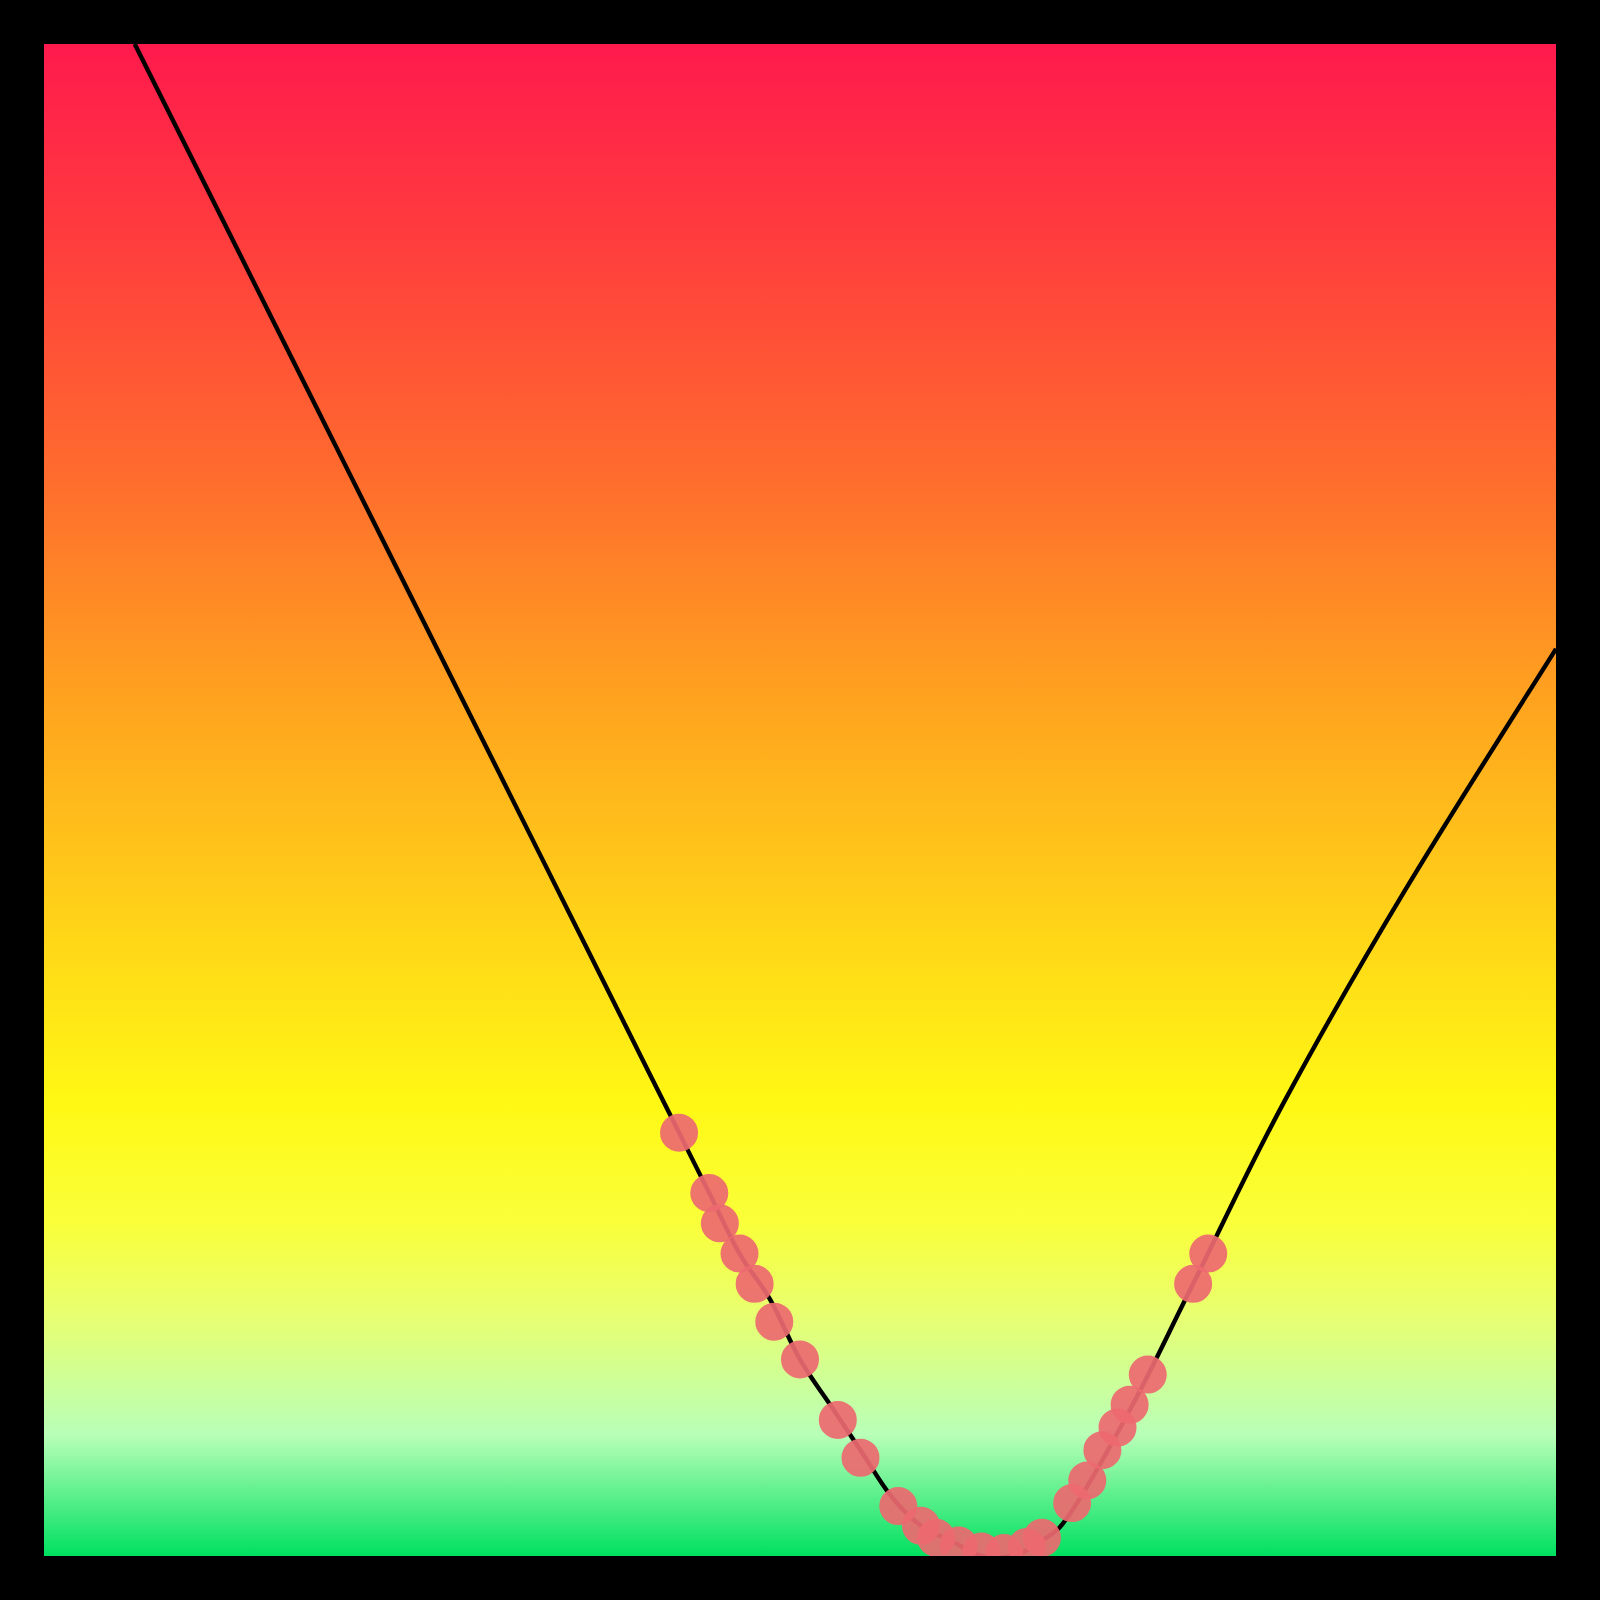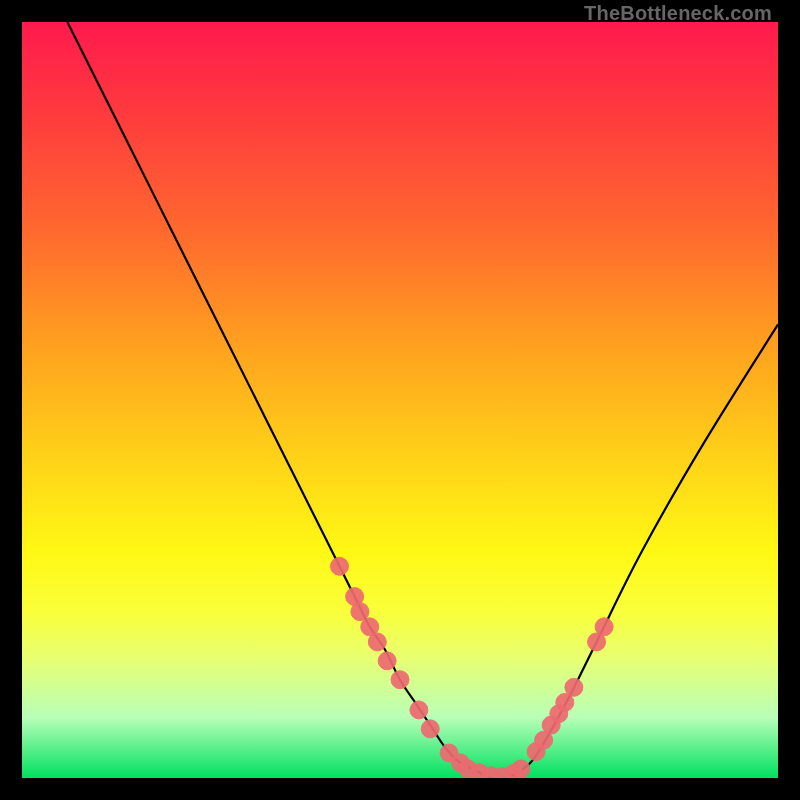--- a/index.html
+++ b/index.html
@@ -70,21 +70,20 @@
     fill: #ed6a70;
     stroke: #ed6a70;
     stroke-width: 1;
     opacity: 0.92;
   }
 </style>
 </head>
 <body>
 
 <div class="frame">
-  <div class="watermark">TheBottleneck.com</div>
   <div class="plot-area">
     <div class="gradient"></div>
     <svg class="curve" viewBox="0 0 756 756">
       <path id="curve-path" class="curve-path" d="M 45.36 0 C 50.803200000000004 10.886400000000004, 63.35280000000001 35.98560000000001, 75.60000000000001 60.48000000000002 C 87.8472 84.97440000000003, 99.79199999999999 108.86400000000003, 113.39999999999999 136.08000000000004 C 127.008 163.29600000000005, 137.592 184.46400000000006, 151.20000000000002 211.68000000000006 C 164.80800000000002 238.89600000000007, 175.392 260.064, 189 287.28000000000003 C 202.608 314.49600000000004, 213.19199999999998 335.664, 226.79999999999998 362.88 C 240.408 390.096, 250.99199999999996 411.264, 264.59999999999997 438.48 C 278.20799999999997 465.696, 292.87440000000004 495.02879999999993, 302.40000000000003 514.0799999999999 C 311.92560000000003 533.1311999999999, 312.0768 533.4336, 317.52 544.3199999999999 C 322.9632 555.2063999999999, 327.1968 563.6736, 332.64 574.56 C 338.0832 585.4463999999999, 342.3168 595.2743999999999, 347.76 604.8 C 353.2032 614.3256, 357.4368 617.9544, 362.88 627.48 C 368.3232 637.0056000000001, 372.5568 648.1944000000001, 378 657.72 C 383.4432 667.2456, 387.6768 672.2352, 393.12 680.4 C 398.5632 688.5648, 402.7968 694.9152, 408.24 703.08 C 413.6832 711.2448, 417.9168 718.956, 423.36 725.76 C 428.8032 732.564, 433.03679999999997 736.7976, 438.47999999999996 740.88 C 443.92319999999995 744.9624, 448.1568 745.7184000000001, 453.59999999999997 748.44 C 459.04319999999996 751.1616, 463.2768 754.6392, 468.71999999999997 756 C 474.16319999999996 757.3608, 478.39680000000004 757.3608, 483.84000000000003 756 C 489.2832 754.6392, 493.51680000000005 752.5224000000001, 498.96000000000004 748.44 C 504.4032 744.3576, 505.9152000000001 745.5672000000001, 514.08 733.32 C 522.2448 721.0728, 533.4336 700.812, 544.3199999999999 680.4 C 555.2063999999999 659.9879999999999, 560.952 647.1360000000001, 574.5600000000001 619.9200000000001 C 588.1680000000001 592.7040000000001, 600.8688 564.5808000000001, 619.92 529.2 C 638.9712 493.8192, 655.9055999999999 464.184, 680.4 423.36 C 704.8944 382.536, 742.392 324.17280000000005, 756 302.40000000000003"></path>
       <g id="marker-group">
           <circle cx="317.52" cy="544.3199999999999" r="9" class="marker"></circle>
           <circle cx="332.64" cy="574.56" r="9" class="marker"></circle>
           <circle cx="337.932" cy="589.6800000000001" r="9" class="marker"></circle>
           <circle cx="347.76" cy="604.8" r="9" class="marker"></circle>
           <circle cx="355.32" cy="619.9200000000001" r="9" class="marker"></circle>

